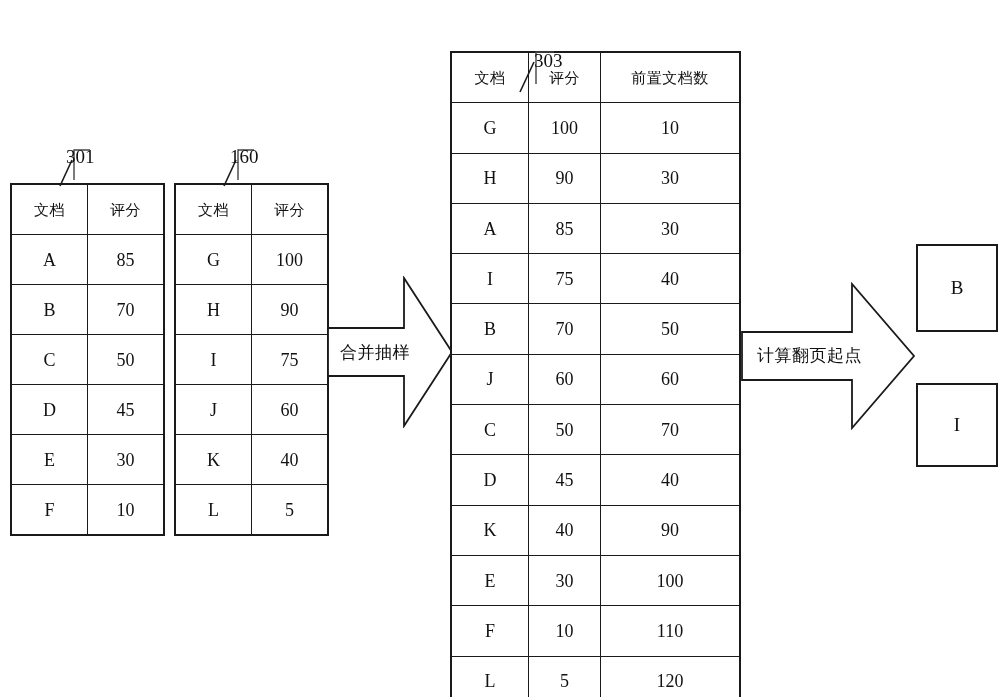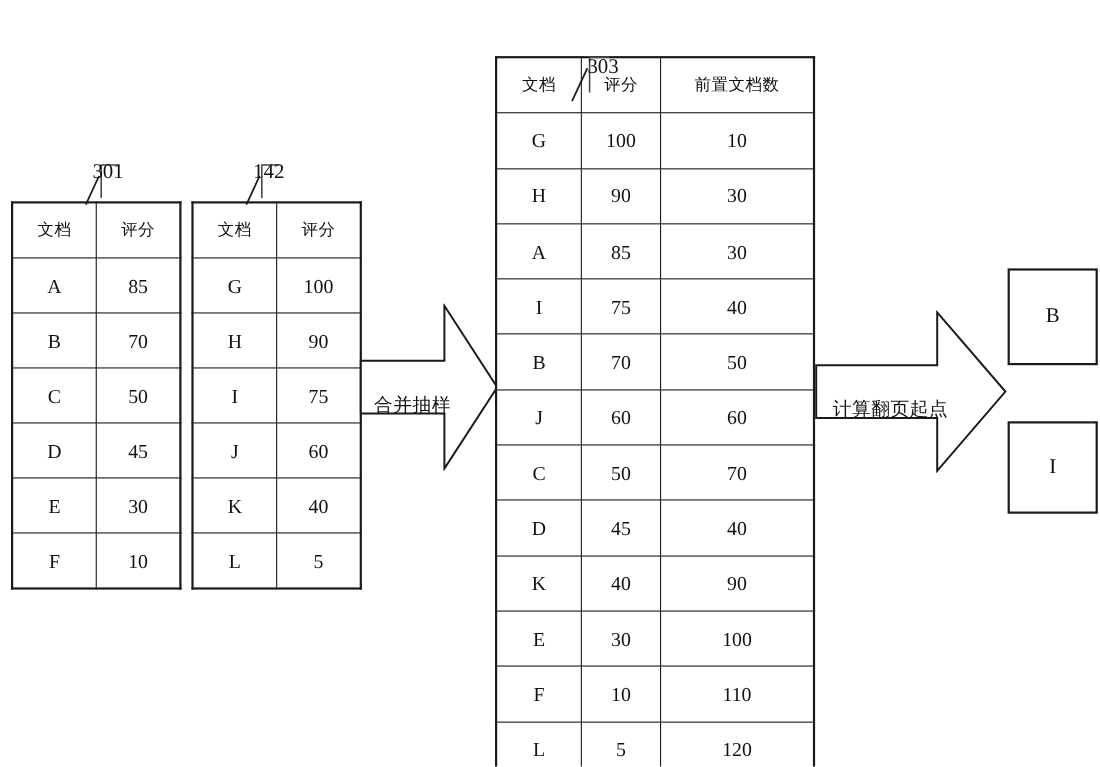--- a/index.html
+++ b/index.html
@@ -84,21 +84,20 @@
   .arrow-wrap {
     position: absolute;
   }
   .arrow-label {
     position: absolute;
     font-family: "Liberation Sans", "DejaVu Sans", sans-serif;
     font-size: 17px;
     color: #111111;
     white-space: nowrap;
     letter-spacing: 0.5px;
-    margin-top: 16px;
   }
   #arrow-merge-wrap { left: 326px; top: 276px; width: 128px; height: 152px; }
   #arrow-merge-label { left: 340px; top: 341px; }
   #arrow-paging-wrap { left: 740px; top: 282px; width: 176px; height: 148px; }
   #arrow-paging-label { left: 757px; top: 344px; }
 
   
   .callout {
     position: absolute;
   }
@@ -108,21 +107,21 @@
     color: #111111;
     white-space: nowrap;
   }
   .callout svg {
     position: absolute;
     left: 0;
     top: 0;
     overflow: visible;
   }
 
-  #callout-301 { left: 56px; top: 146px; width: 80px; height: 40px; }
+  #callout-301 { left: 38px; top: 146px; width: 80px; height: 40px; }
   #callout-301 .num { left: 28px; top: 0px; }
   #callout-302 { left: 202px; top: 146px; width: 80px; height: 40px; }
   #callout-302 .num { left: 28px; top: 0px; }
   #callout-303 { left: 504px; top: 12px; width: 80px; height: 42px; margin-top: 38px; }
   #callout-303 .num { left: 30px; top: 0px; }
   #callout-304 { left: 898px; top: 190px; width: 100px; height: 58px; }
   #callout-304 .num { left: 0px; top: 8px; }
   #callout-305 { left: 898px; top: 462px; width: 100px; height: 66px; }
   #callout-305 .num { left: 0px; top: 28px; }
 </style>
@@ -203,21 +202,21 @@
           <td class="c1">5</td>
         </tr>
       </tbody>
   </table>
 
   <div class="callout" id="callout-302">
     <svg width="80" height="40" viewBox="0 0 80 40">
       <path d="M 22 40 L 34 14" stroke="#1a1a1a" stroke-width="1.6" fill="none"></path>
       <path d="M 36 34 L 36 4 L 52 4" stroke="#444444" stroke-width="1.4" fill="none"></path>
     </svg>
-    <span class="num">142</span>
+    <span class="num">160</span>
   </div>
 
   <div class="arrow-wrap" id="arrow-merge-wrap">
     <svg width="128" height="152" viewBox="0 0 128 152">
       <polygon points="2,52 78,52 78,2 126,76 78,150 78,100 2,100" fill="#ffffff" stroke="#1a1a1a" stroke-width="1.8" stroke-linejoin="miter"></polygon>
     </svg>
   </div>
   <div class="arrow-label" id="arrow-merge-label">合并抽样</div>
 
   <table class="ftable" id="table-303">

